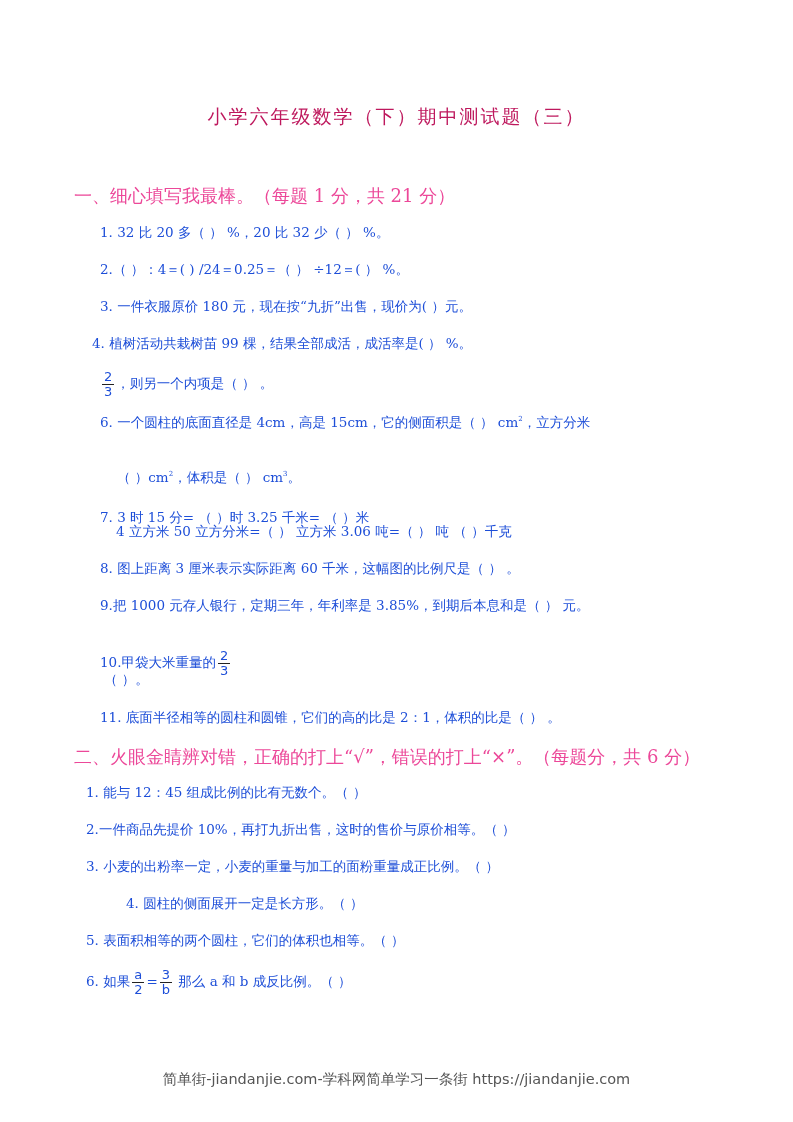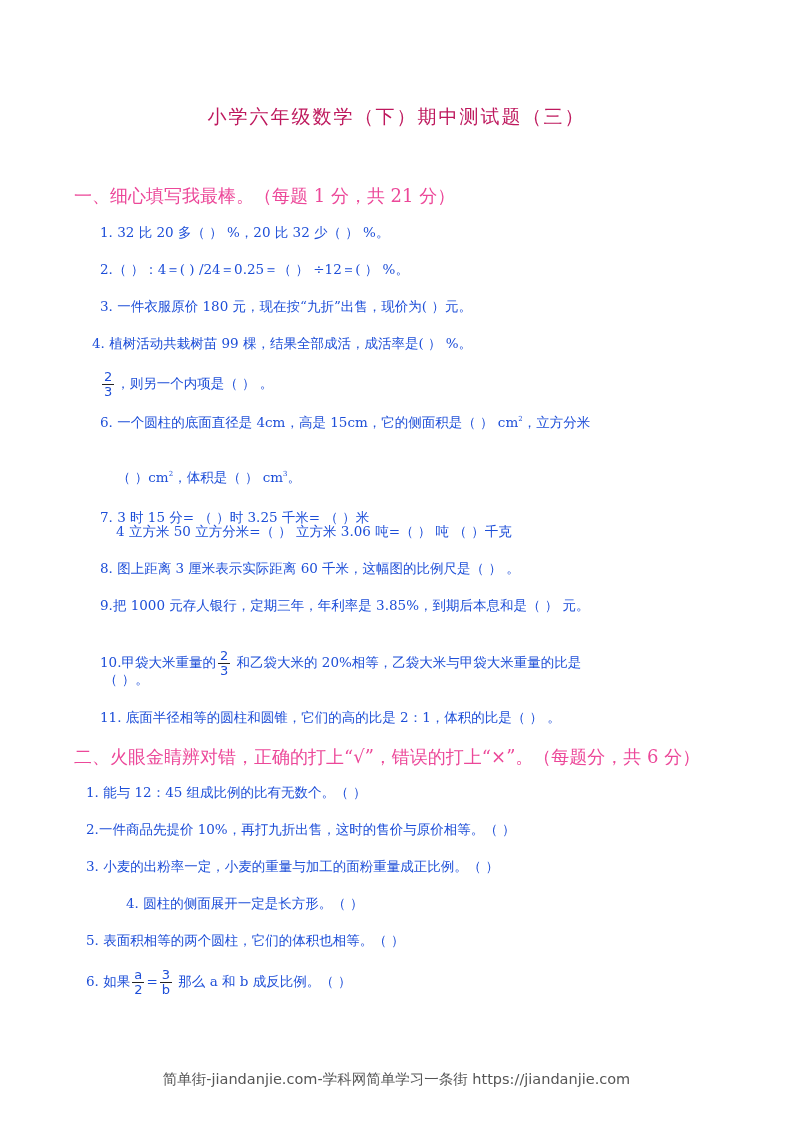--- a/index.html
+++ b/index.html
@@ -56,21 +56,21 @@
 <div class="line" style="left:117px; top:446px;margin-top:18px;">
   <span>（              ）cm</span><sup>2</sup><span>，体积是（               ）  cm</span><sup>3</sup><span>。</span>
 </div>
 
 <div class="line" style="left:100px; top:483px;margin-top:24px;">7.  3 时 15 分=  （          ）时          3.25 千米=  （               ）米</div>
 <div class="line" style="left:116px; top:521px;">4 立方米 50 立方分米=（              ）  立方米  3.06 吨=（            ）  吨  （          ）千克</div>
 <div class="line" style="left:100px; top:558px;">8.  图上距离 3 厘米表示实际距离 60 千米，这幅图的比例尺是（        ）  。</div>
 <div class="line" style="left:100px; top:595px;">9.把 1000 元存人银行，定期三年，年利率是 3.85%，到期后本息和是（            ）  元。</div>
 
 <div class="line" style="left:100px; top:633px;margin-top:16px;">
-  <span>10.甲袋大米重量的</span><span class="frac"><span class="num">2</span><span class="den">3</span></span><span> 和乙袋大米的 20%相等，乙袋大米与甲袋大米重量的比是</span>
+  <span>10.甲袋大米重量的</span><span class="frac"><span class="num">2</span><span class="den">3</span></span>
 </div>
 <div class="line" style="left:104px; top:669px;">（              ）。</div>
 <div class="line" style="left:100px; top:707px;">11.  底面半径相等的圆柱和圆锥，它们的高的比是 2：1，体积的比是（            ）  。</div>
 
 <div class="section-title" style="top:745px;">二、火眼金睛辨对错，正确的打上“√”，错误的打上“×”。（每题分，共 6 分）</div>
 
 <div class="line" style="left:86px; top:782px;">1.  能与 12：45 组成比例的比有无数个。（      ）</div>
 <div class="line" style="left:86px; top:819px;">2.一件商品先提价 10%，再打九折出售，这时的售价与原价相等。（      ）</div>
 <div class="line" style="left:86px; top:856px;">3.  小麦的出粉率一定，小麦的重量与加工的面粉重量成正比例。（      ）</div>
 <div class="line" style="left:86px; top:893px;margin-left:40px;">4.  圆柱的侧面展开一定是长方形。（       ）</div>

